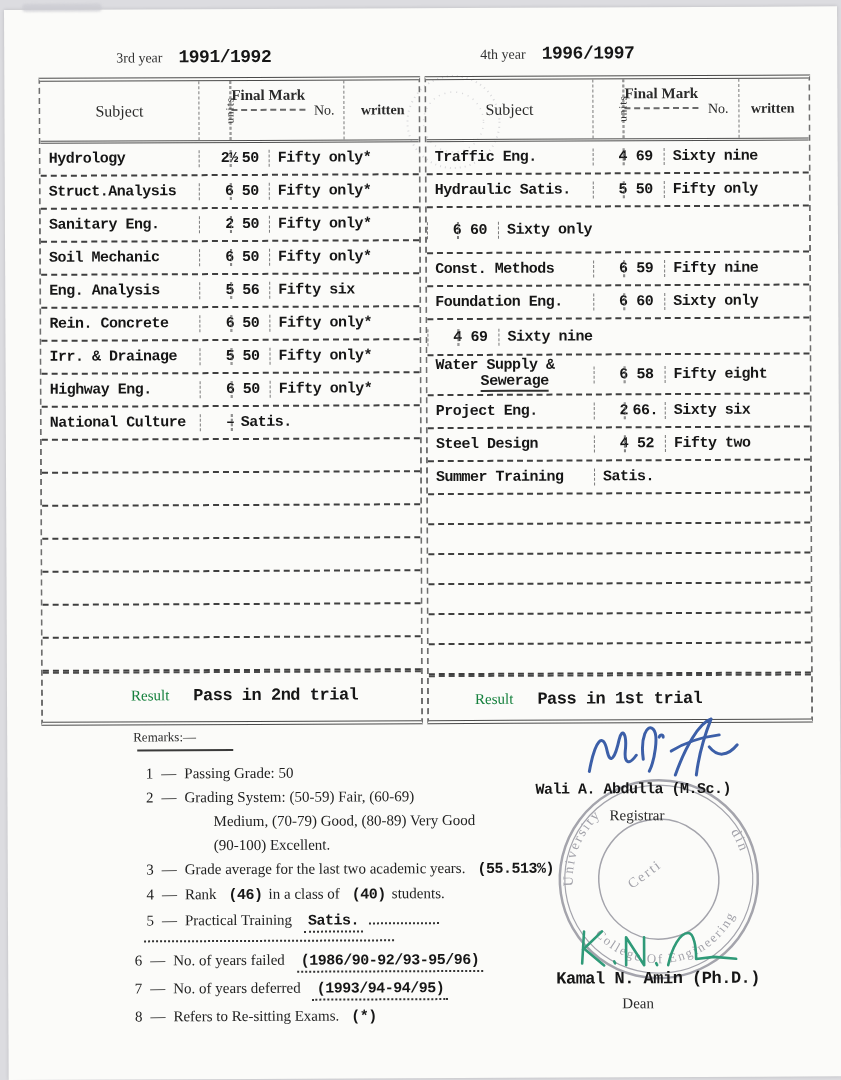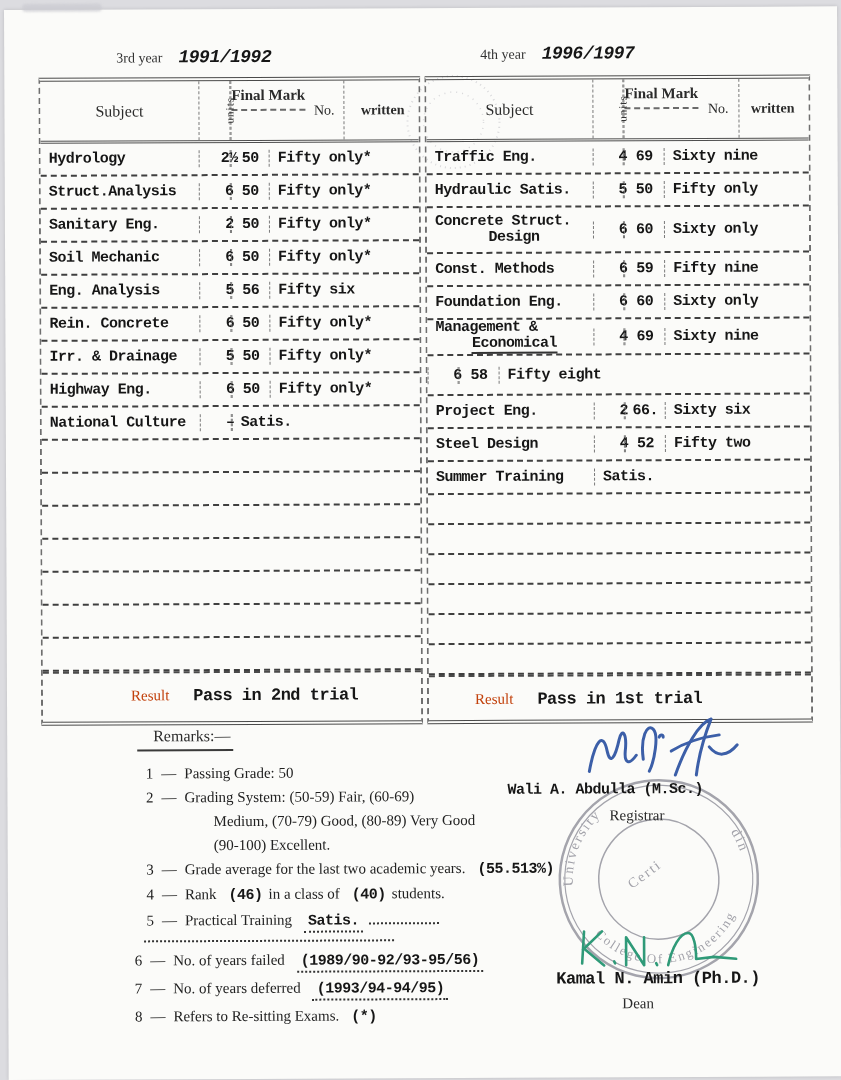--- a/index.html
+++ b/index.html
@@ -19,21 +19,21 @@
   }
   .smudge{position:absolute;left:18px;top:-6px;width:80px;height:8px;background:#cbcbd1;border-radius:4px;opacity:.7;filter:blur(1px);}
 
   
   .typed{font-family:"Liberation Mono", monospace;font-weight:700;font-size:15px;color:#161616;letter-spacing:-0.5px;white-space:nowrap;}
   .printed{font-family:"Liberation Serif", serif;color:#2b2b2b;}
 
   
   .year{position:absolute;display:flex;gap:16px;align-items:baseline;}
   .year .yl{font-size:14px;color:#333;}
-  .year .yv{font-size:18px;font-style:italic;}
+  .year .yv{font-size:18px;}
   .year-left{left:112px;top:38px;}
   .year-right{left:476px;top:36px;}
 
   
   .tbl{
     position:absolute;box-sizing:border-box;
     border-left:2px dashed #6f6f6f;border-right:2px dashed #6f6f6f;
     border-top:4px double #4a4a4a;border-bottom:4px double #4a4a4a;
     background:transparent;
   }
@@ -60,41 +60,41 @@
 
   .trow{display:flex;height:33px;box-sizing:border-box;border-bottom:2px dashed #3f3f3f;align-items:center;}
   .trow.h46{height:46px;} .trow.h36{height:36px;} .trow.h40{height:40px;}
   .rt .trow.empty{height:30px;}
   .two{flex-direction:column;justify-content:center;line-height:1.05;align-items:flex-start;}
   .two .l2{align-self:center;}
   .two .l2.u{border-bottom:2px solid #333;}
   .spanv{flex:1;display:flex;align-items:center;border-left:1px dashed #7a7a7a;padding-left:8px;}
 
   .tresult{height:46px;display:flex;align-items:center;border-top:2px dashed #4a4a4a;box-sizing:border-box;}
-  .res-label{font-size:15px;color:#c2410c;}
+  .res-label{font-size:15px;color:#15803d;}
   .lt .res-label{margin-left:88px;} .rt .res-label{margin-left:46px;}
   .res-value{margin-left:24px;font-size:17px;}
 
   
   .remarks{position:absolute;left:114px;top:718px;width:486px;}
-  .rm-title{font-size:16px;margin-left:32px;}
+  .rm-title{font-size:13px;margin-left:12px;}
   .rm-rule{width:96px;height:0;border-bottom:2px solid #3a3a3a;margin:4px 0 0 16px;}
   .rm-list{margin-top:14px;}
   .rm-line{font-size:15px;margin-bottom:7px;display:flex;align-items:baseline;gap:6px;white-space:nowrap;}
   .ind1{margin-left:22px;} .ind2{margin-left:92px;} .ind0{margin-left:10px;}
   .rm-num{min-width:10px;text-align:right;}
   .rm-dash{margin:0 2px;}
   .rm-val{font-size:15px;margin-left:6px;}
   .dotv{border-bottom:2px dotted #333;padding:0 4px 1px 4px;}
   .dotfill{display:inline-block;width:70px;border-bottom:2px dotted #333;height:12px;}
   .dotline{width:250px;border-bottom:2px dotted #333;height:0;margin:2px 0 10px 22px;}
 
   
   .abs{position:absolute;}
-  .reg-name{left:500px;top:774px;font-size:15px;}
+  .reg-name{left:528px;top:774px;font-size:15px;}
   .reg-title{left:602px;top:800px;font-size:15px;}
   .dean-name{left:548px;top:962px;font-size:17px;}
   .dean-title{left:614px;top:988px;font-size:15px;}
   .sig-blue{left:572px;top:706px;}
   .sig-green{left:560px;top:916px;}
   .stamp{left:545px;top:766px;opacity:.8;}
   .faintstamp{left:388px;top:58px;opacity:.35;}
 </style>
 </head>
 <body>
@@ -255,50 +255,46 @@
       <div class="c noc typed">69</div>
       <div class="c wrc typed">Sixty nine</div>
     </div>
     <div class="trow">
       <div class="c subjc typed">Hydraulic Satis.</div>
       <div class="c unitsc typed">5</div>
       <div class="c noc typed">50</div>
       <div class="c wrc typed">Fifty only</div>
     </div>
     <div class="trow h46">
-      <div class="c subjc typed two">
-        <span>Concrete Struct.</span>
-        <span class="l2">Design</span>
-      </div>
       <div class="c unitsc typed">6</div>
       <div class="c noc typed">60</div>
       <div class="c wrc typed">Sixty only</div>
     </div>
     <div class="trow">
       <div class="c subjc typed">Const. Methods</div>
       <div class="c unitsc typed">6</div>
       <div class="c noc typed">59</div>
       <div class="c wrc typed">Fifty nine</div>
     </div>
     <div class="trow">
       <div class="c subjc typed">Foundation Eng.</div>
       <div class="c unitsc typed">6</div>
       <div class="c noc typed">60</div>
       <div class="c wrc typed">Sixty only</div>
     </div>
     <div class="trow h36">
-      <div class="c subjc typed two">
-        <span>Management &amp;</span>
-        <span class="l2 u">Economical</span>
-      </div>
       <div class="c unitsc typed">4</div>
       <div class="c noc typed">69</div>
       <div class="c wrc typed">Sixty nine</div>
     </div>
     <div class="trow h40">
+      <div class="c subjc typed two">
+        <span>Water Supply &amp;</span>
+        <span class="l2 u">Sewerage</span>
+      </div>
       <div class="c unitsc typed">6</div>
       <div class="c noc typed">58</div>
       <div class="c wrc typed">Fifty eight</div>
     </div>
     <div class="trow">
       <div class="c subjc typed">Project Eng.</div>
       <div class="c unitsc typed">2</div>
       <div class="c noc typed">66.</div>
       <div class="c wrc typed">Sixty six</div>
     </div>
@@ -396,21 +392,21 @@
           <span class="rm-dash">—</span>
         <span>Practical Training</span>
         <span class="typed rm-val dotv">Satis.</span>
         <span class="dotfill"></span>
       </div>
       <div class="dotline"></div>
       <div class="rm-line ind0">
         <span class="rm-num">6</span>
           <span class="rm-dash">—</span>
         <span>No. of years failed</span>
-        <span class="typed rm-val dotv">(1989/90-92/93-95/56)</span>
+        <span class="typed rm-val dotv">(1986/90-92/93-95/96)</span>
       </div>
       <div class="rm-line ind0">
         <span class="rm-num">7</span>
           <span class="rm-dash">—</span>
         <span>No. of years deferred</span>
         <span class="typed rm-val dotv">(1993/94-94/95)</span>
       </div>
       <div class="rm-line ind0">
         <span class="rm-num">8</span>
           <span class="rm-dash">—</span>

